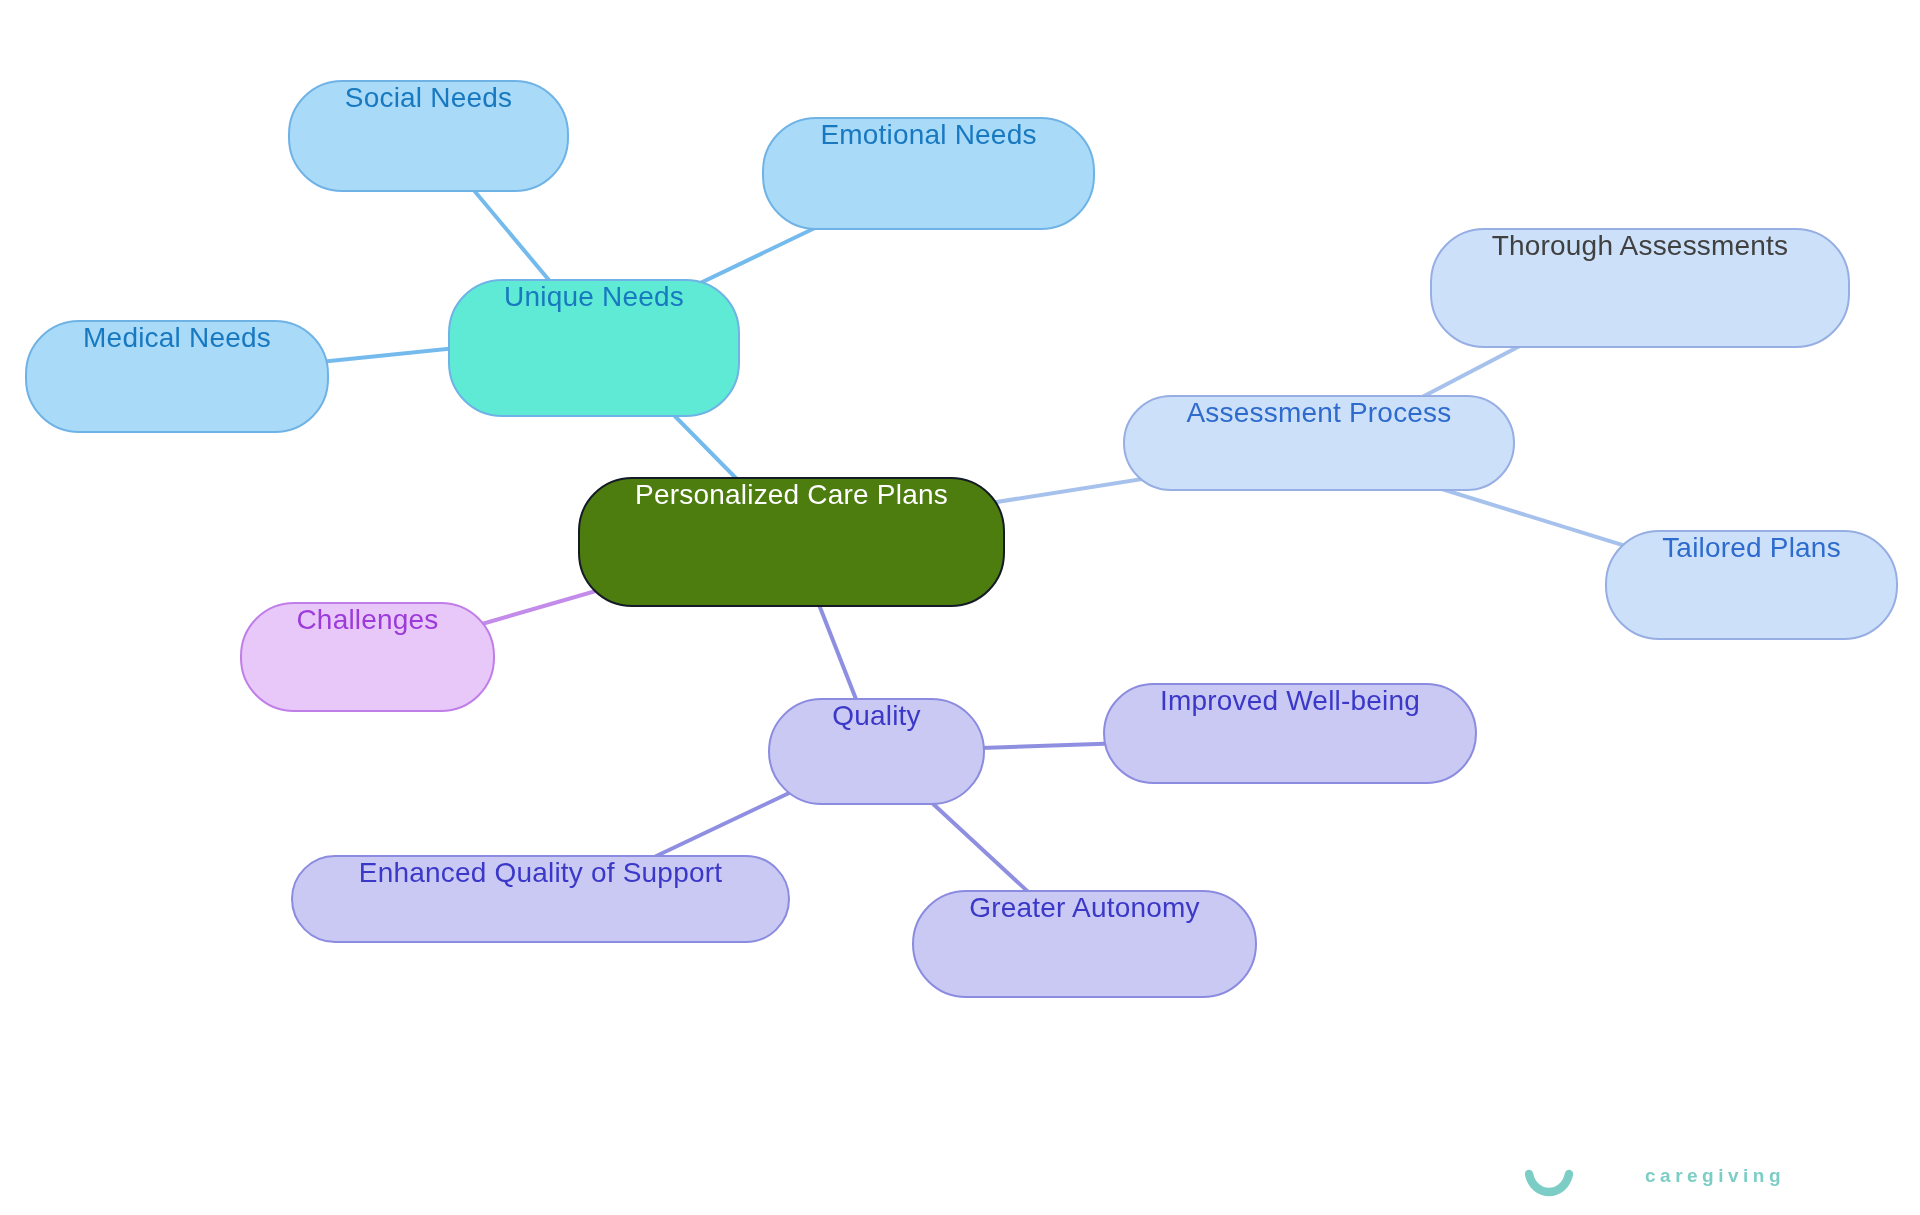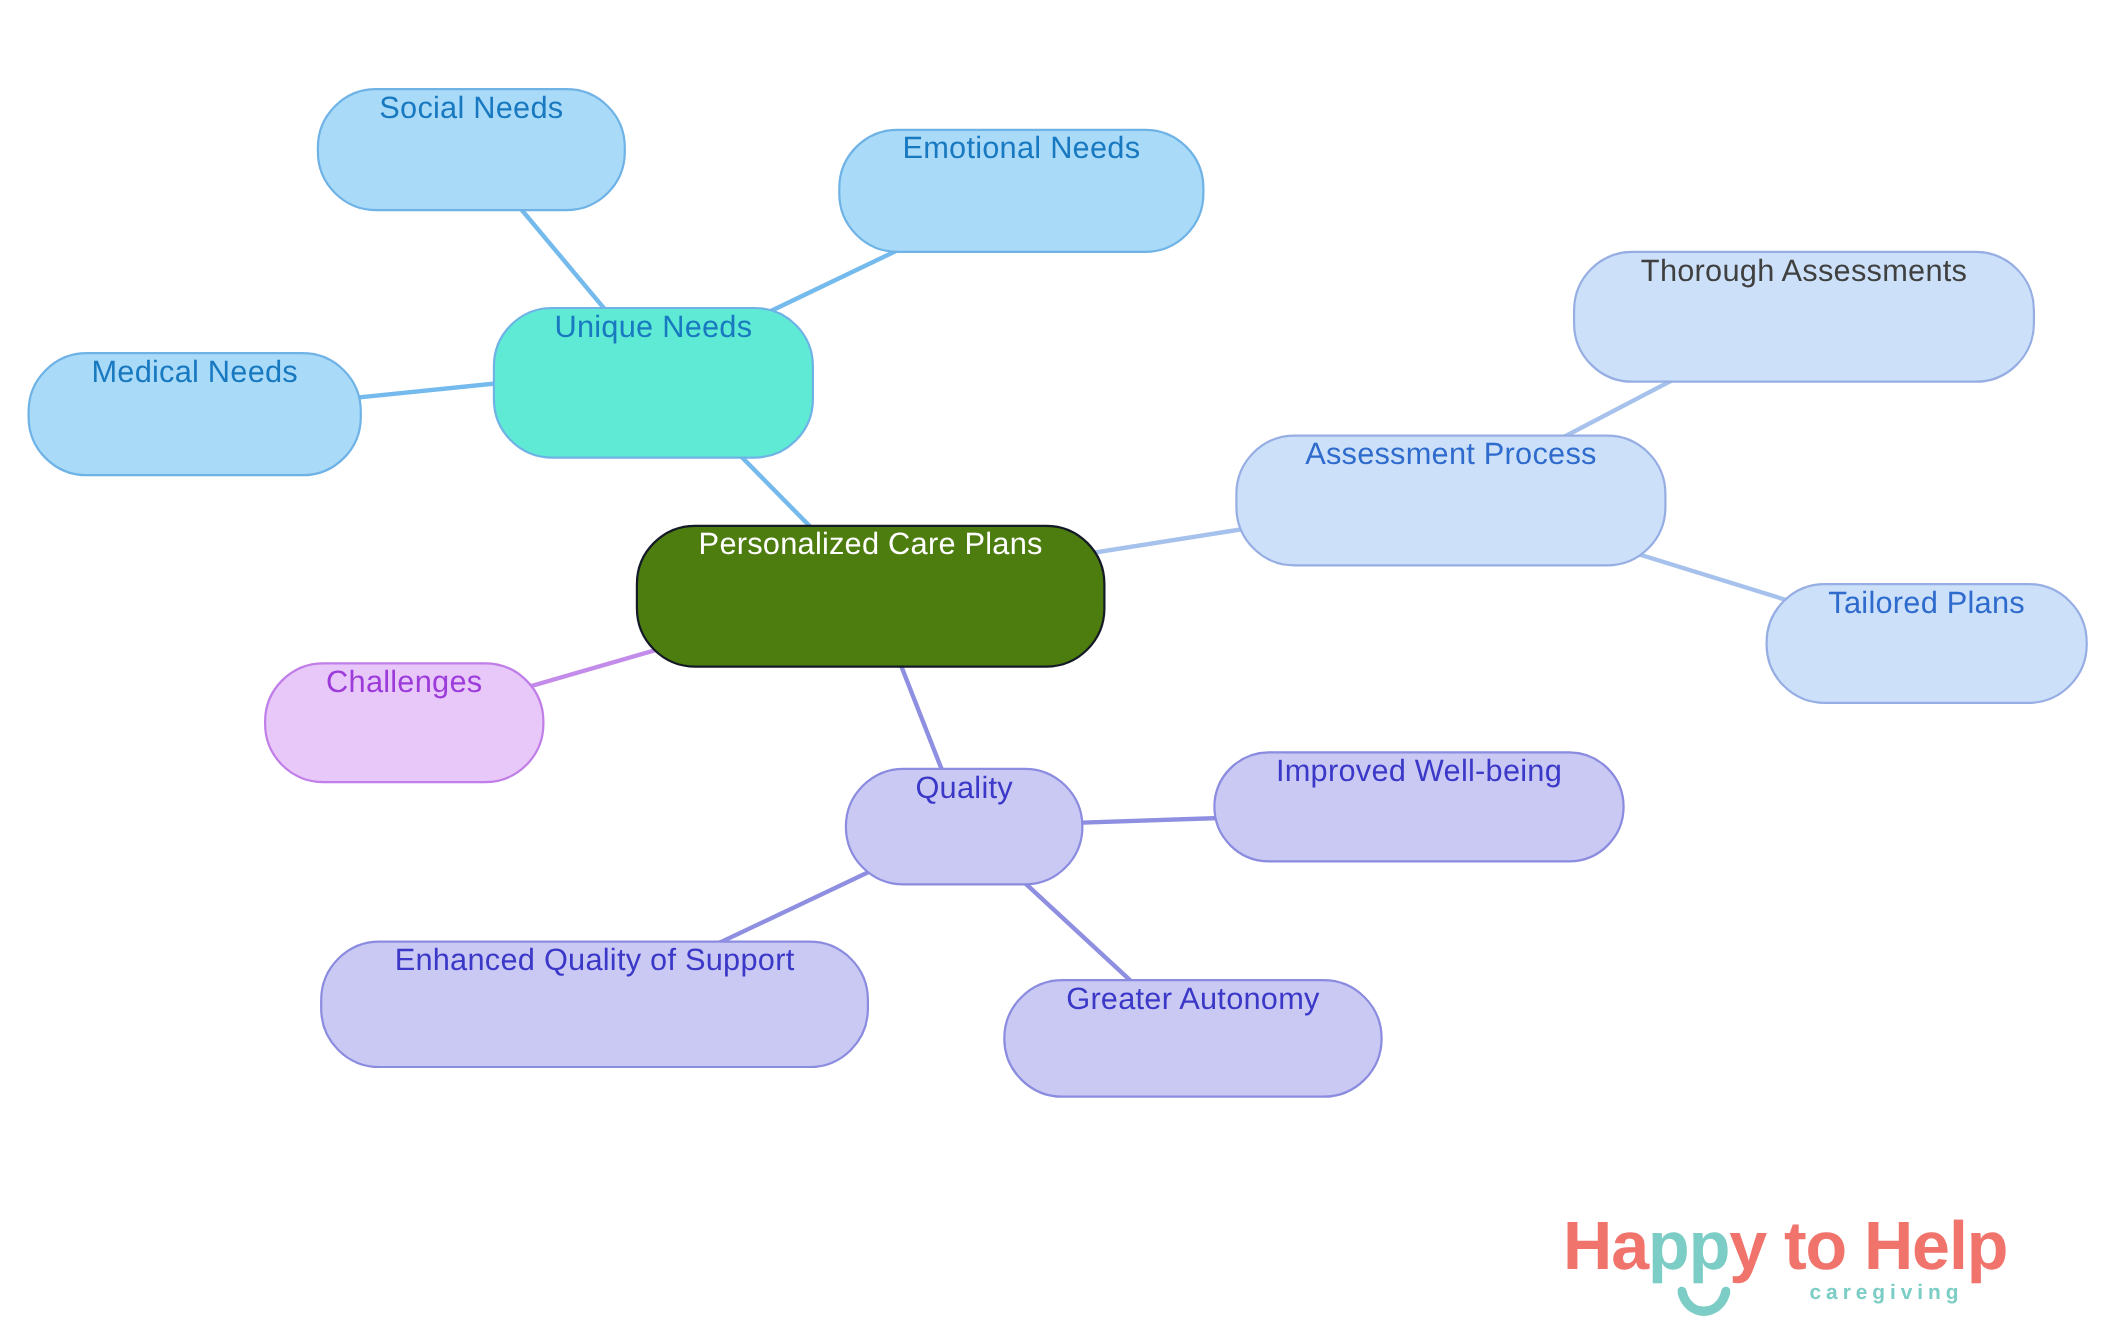--- a/index.html
+++ b/index.html
@@ -65,47 +65,46 @@
       </div>
       <div class="node" style="left: 288px; top: 80px; width: 281px; height: 112px; background: rgb(169, 218, 248); border-color: rgb(111, 179, 230); color: rgb(24, 121, 192);">
         <span>Social Needs</span>
       </div>
       <div class="node" style="left: 762px; top: 117px; width: 333px; height: 113px; background: rgb(169, 218, 248); border-color: rgb(111, 179, 230); color: rgb(24, 121, 192);">
         <span>Emotional Needs</span>
       </div>
       <div class="node" style="left: 25px; top: 320px; width: 304px; height: 113px; background: rgb(169, 218, 248); border-color: rgb(111, 179, 230); color: rgb(24, 121, 192);">
         <span>Medical Needs</span>
       </div>
-      <div class="node" style="left: 1123px; top: 395px; width: 392px; height: 120px; background: rgb(204, 225, 249); border-color: rgb(150, 174, 227); color: rgb(46, 107, 204);">
+      <div class="node" style="left: 1123px; top: 395px; width: 392px; height: 96px; background: rgb(204, 225, 249); border-color: rgb(150, 174, 227); color: rgb(46, 107, 204);">
         <span>Assessment Process</span>
       </div>
       <div class="node" style="left: 1430px; top: 228px; width: 420px; height: 120px; background: rgb(204, 225, 249); border-color: rgb(150, 174, 227); color: #404040;">
         <span>Thorough Assessments</span>
       </div>
       <div class="node" style="left: 1605px; top: 530px; width: 293px; height: 110px; background: rgb(204, 225, 249); border-color: rgb(150, 174, 227); color: rgb(46, 107, 204);">
         <span>Tailored Plans</span>
       </div>
       <div class="node" style="left: 240px; top: 602px; width: 255px; height: 110px; background: rgb(232, 199, 249); border-color: rgb(192, 126, 232); color: rgb(156, 59, 217);">
         <span>Challenges</span>
       </div>
       <div class="node" style="left: 768px; top: 698px; width: 217px; height: 107px; background: rgb(201, 201, 244); border-color: rgb(139, 139, 224); color: rgb(59, 56, 200);">
         <span>Quality</span>
       </div>
       <div class="node" style="left: 1103px; top: 683px; width: 374px; height: 101px; background: rgb(201, 201, 244); border-color: rgb(139, 139, 224); color: rgb(59, 56, 200);">
         <span>Improved Well-being</span>
       </div>
-      <div class="node" style="left: 291px; top: 855px; width: 499px; height: 116px; background: rgb(201, 201, 244); border-color: rgb(139, 139, 224); color: rgb(59, 56, 200);">
+      <div class="node" style="left: 291px; top: 855px; width: 499px; height: 88px; background: rgb(201, 201, 244); border-color: rgb(139, 139, 224); color: rgb(59, 56, 200);">
         <span>Enhanced Quality of Support</span>
       </div>
       <div class="node" style="left: 912px; top: 890px; width: 345px; height: 108px; background: rgb(201, 201, 244); border-color: rgb(139, 139, 224); color: rgb(59, 56, 200);">
         <span>Greater Autonomy</span>
       </div>
     </div>
 
   <div class="logo">
-    <div class="logo-word"><span style="color: rgb(240, 115, 108);">Ha</span><span style="color: rgb(124, 205, 197);">pp</span><span style="color: rgb(240, 115, 108);">y</span><span style="color: rgb(240, 115, 108);"> to Help</span></div>
     <svg class="logo-smile" width="48" height="34" viewBox="0 0 48 34" xmlns="http://www.w3.org/2000/svg">
       <path d="M 4 5 C 9 29, 39 29, 44 5" fill="none" stroke-width="8.5" stroke-linecap="round" stroke="#7CCDC5"></path>
     </svg>
     <div class="logo-tagline" style="color: rgb(124, 205, 197);">caregiving</div>
   </div>
 
 </div>
 
 </body></html>

